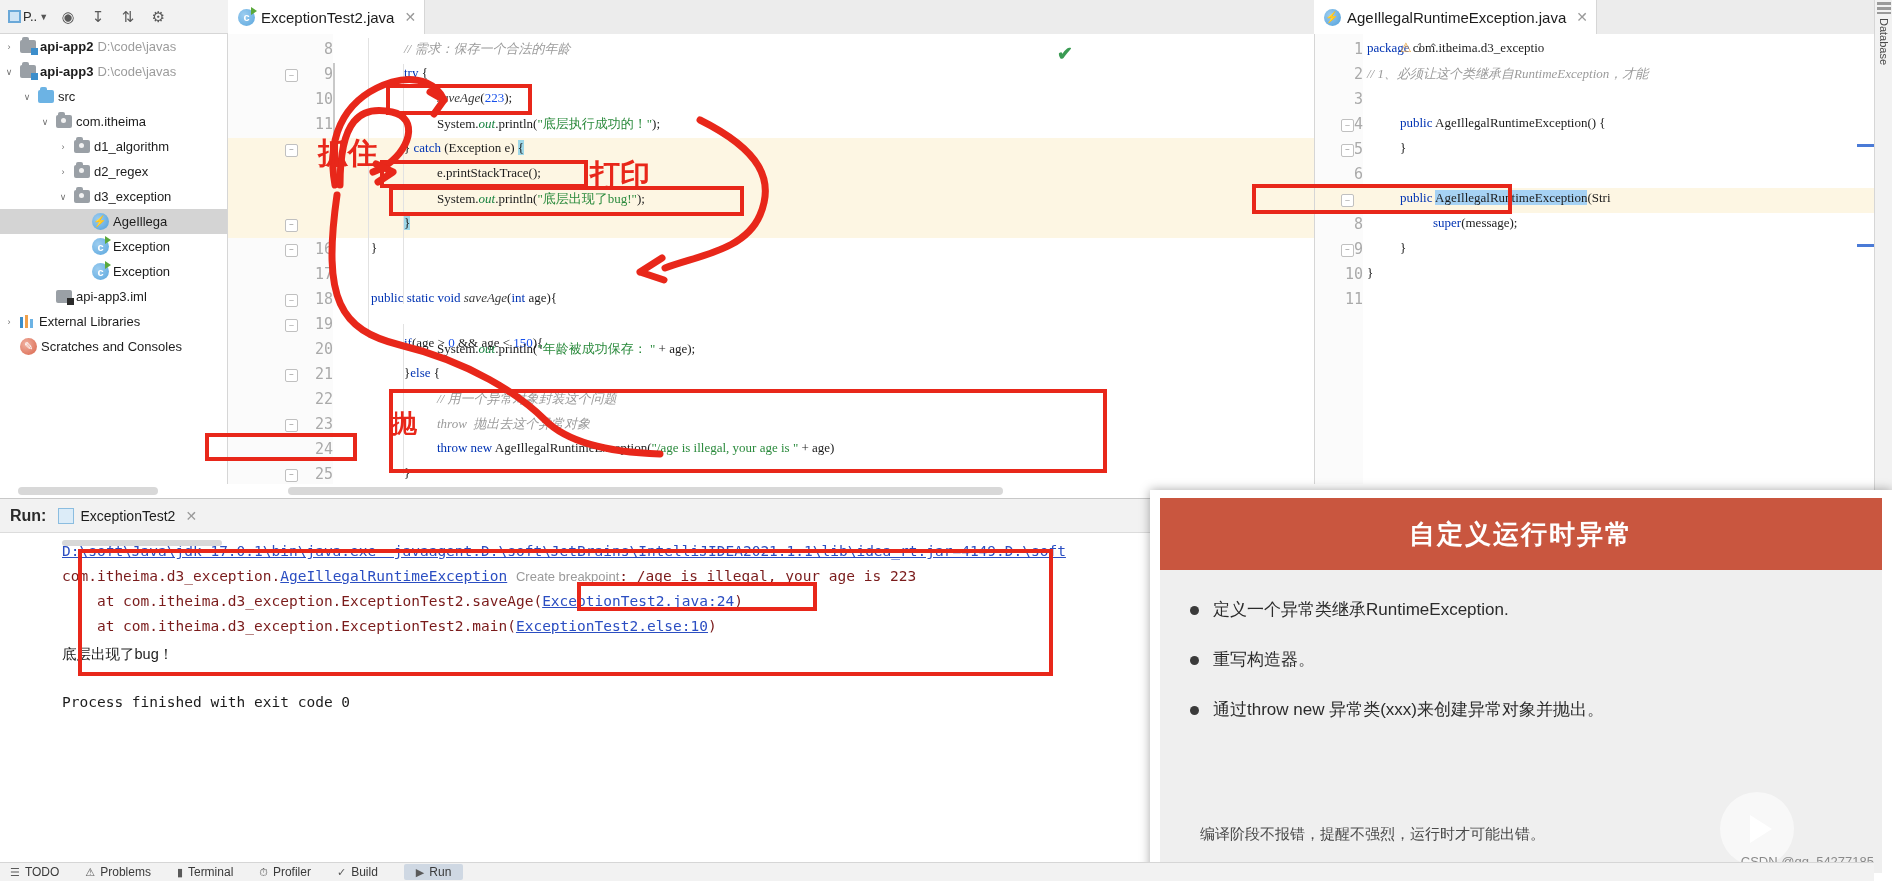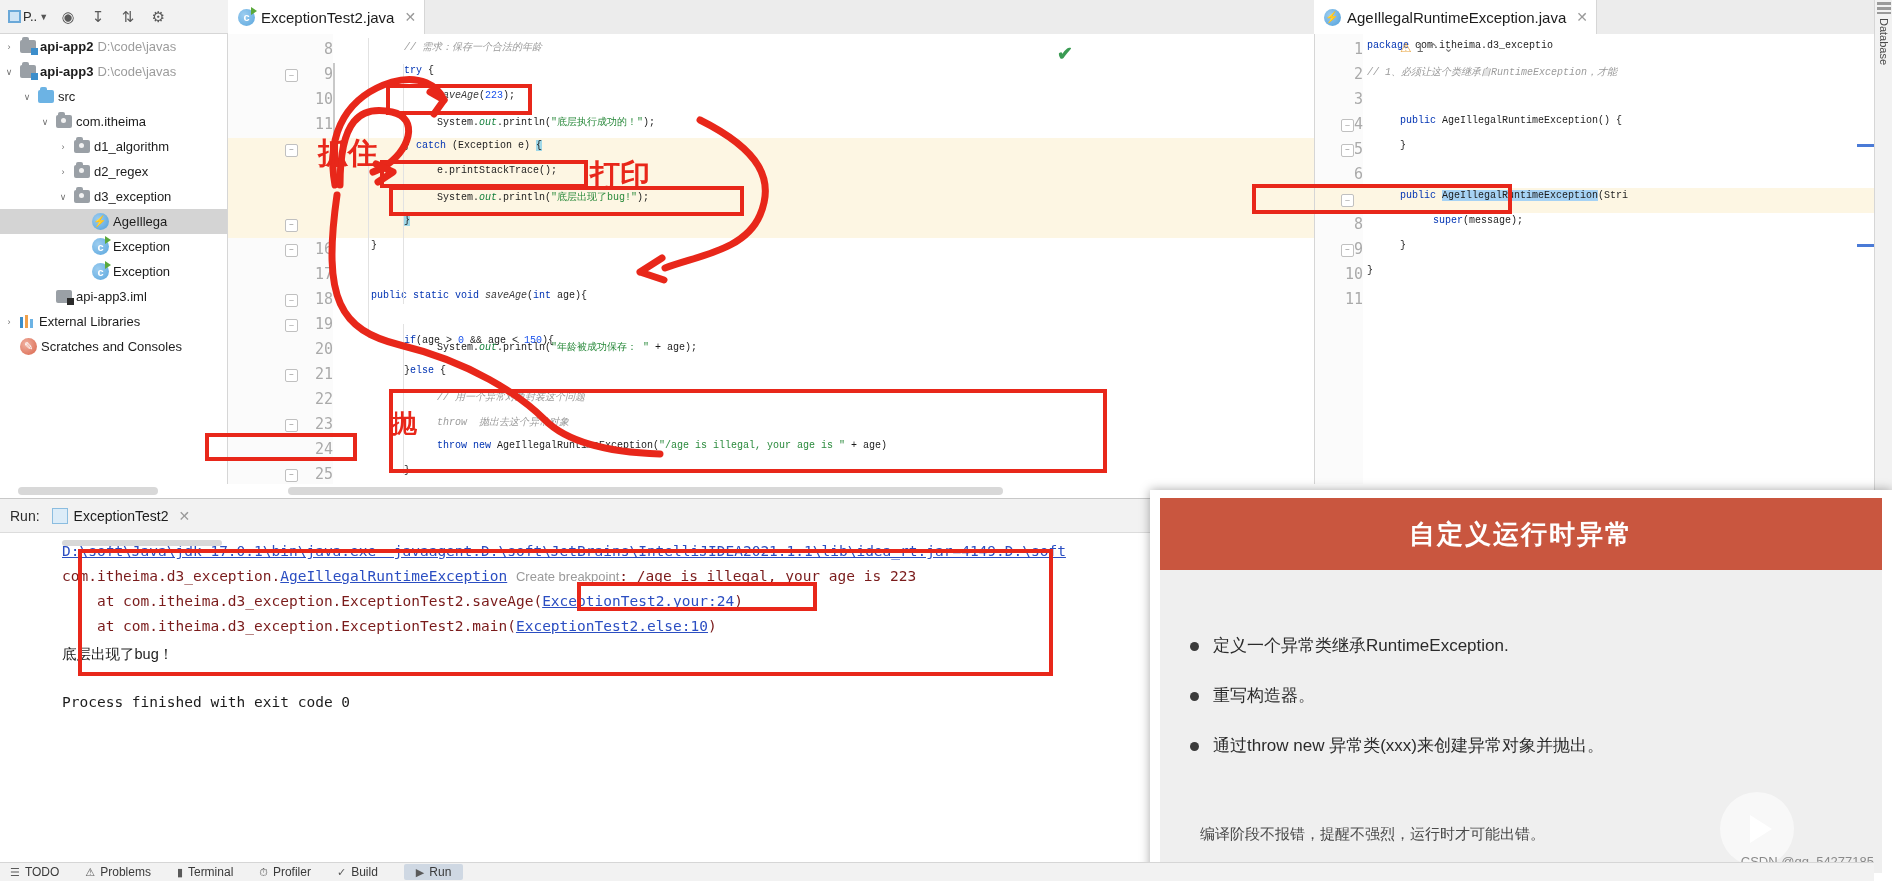--- a/index.html
+++ b/index.html
@@ -45,21 +45,21 @@
     linear-gradient(#f0a04b,#f0a04b) 5px 0/3px 13px no-repeat,
     linear-gradient(#6cb3e4,#6cb3e4) 10px 4px/3px 9px no-repeat;}
   .iml{width:16px;height:13px;flex:none;background:#9aa0a6;border-radius:2px;position:relative;}
   .iml:after{content:"";position:absolute;right:-2px;bottom:-2px;width:7px;height:7px;background:#2b2b2b;}
   
   #editorL{left:228px;top:34px;width:1086px;height:450px;background:#ffffff;overflow:hidden;}
   #gutterL{position:absolute;left:0;top:0;width:105px;height:450px;background:#fbfbfb;}
   #editorR{left:1314px;top:34px;width:578px;height:450px;background:#ffffff;overflow:hidden;border-left:1px solid #d6d6d6;}
   #gutterR{position:absolute;left:0;top:0;width:48px;height:450px;background:#fbfbfb;}
   .lnum{position:absolute;right:0;width:100%;text-align:right;color:#aaaaaa;font-family:"DejaVu Sans Mono",monospace;font-size:15px;}
-  .codeline{position:absolute;white-space:pre;font-family:Liberation Mono, monospace;font-size:10px;color:#1c1c1c;}
+  .codeline{position:absolute;white-space:pre;font-family:Liberation Serif, serif;font-size:13px;color:#1c1c1c;}
   .kw{color:#0033b3;}
   .num{color:#1750eb;}
   .str{color:#2a8a3c;}
   .cmt{color:#9b9b9b;font-style:italic;}
   .fld{color:#3a3a3a;font-style:italic;}
   .stat{color:#15803d;font-style:italic;}
   .hl-line{position:absolute;left:0;width:100%;height:25px;background:#fdf6e3;}
   .fold-m{position:absolute;width:11px;height:11px;border:1px solid #c0c0c0;background:#fff;color:#888;font-size:8px;text-align:center;line-height:9px;border-radius:2px;}
   .sel-blue{background:#a6d2f4;}
   .sel-cy{background:#9fd8e8;}
@@ -72,41 +72,41 @@
   
   #rightbar{left:1874px;top:0;width:18px;height:881px;background:#f2f2f2;border-left:1px solid #d6d6d6;}
   #rightbar .vtxt{position:absolute;top:4px;left:3px;writing-mode:vertical-rl;font-size:11px;color:#4a4a4a;}
   #dbico{position:absolute;left:2px;top:2px;width:14px;height:12px;}
   
   #leftrail{left:0;top:534px;width:46px;height:310px;background:#f2f2f2;border-right:1px solid #d6d6d6;}
   .rail-ico{position:absolute;left:8px;width:28px;height:28px;display:flex;align-items:center;justify-content:center;font-size:16px;color:#5a5a5a;}
   
   #runpanel{left:0;top:498px;width:1874px;height:383px;background:#ffffff;border-top:1px solid #c8c8c8;}
   #runhdr{position:absolute;left:0;top:0;width:100%;height:34px;background:#f2f2f2;border-bottom:1px solid #dcdcdc;display:flex;align-items:center;gap:12px;padding-left:10px;box-sizing:border-box;}
-  .run-lbl{font-size:14px;color:#2b2b2b;}
+  .run-lbl{font-size:16px;color:#2b2b2b;font-weight:bold;}
   .run-tab{display:flex;align-items:center;gap:6px;font-size:14px;color:#1c1c1c;}
   .run-sq{width:14px;height:14px;border:1px solid #8bbde0;background:#dcecf8;}
   #console{position:absolute;left:62px;top:36px;width:1100px;height:345px;font-family:"DejaVu Sans Mono",monospace;font-size:14.5px;color:#1c1c1c;overflow:hidden;}
   .cline{position:absolute;white-space:pre;}
   .clink{color:#2b4ec2;text-decoration:underline;}
   .cerr{color:#7a1b1b;}
   .cgrey{color:#9a9a9a;font-family:"Liberation Sans",sans-serif;font-size:13px;}
   .chinese{font-family:"Liberation Sans",sans-serif;text-align:right;}
   
   .gbar{background:#d8d8d8;}
   
   .rbox{position:absolute;border:4px solid #e8271a;box-sizing:border-box;}
   .rtext{position:absolute;color:#e8271a;font-weight:bold;font-family:"DejaVu Sans",sans-serif;}
   svg.ann{position:absolute;left:0;top:0;width:1892px;height:881px;pointer-events:none;}
   
   #slide{left:1150px;top:490px;width:742px;height:391px;background:#ffffff;box-shadow:0 0 10px rgba(0,0,0,.35);overflow:hidden;}
   #slidehdr{position:absolute;left:10px;top:8px;width:722px;height:72px;background:#c9563f;display:flex;align-items:center;justify-content:center;}
   #slidehdr span{color:#ffffff;font-size:26px;font-weight:bold;letter-spacing:2px;}
   #slidebody{position:absolute;left:10px;top:80px;width:722px;height:303px;background:#efefef;}
-  .bullet{position:absolute;display:flex;align-items:flex-start;gap:14px;font-size:17px;color:#2b2b2b;margin-top:36px;}
+  .bullet{position:absolute;display:flex;align-items:flex-start;gap:14px;font-size:17px;color:#2b2b2b;}
   .dot{width:9px;height:9px;border-radius:50%;background:#3a3a3a;margin-top:8px;flex:none;}
   #slidefoot{position:absolute;left:40px;top:255px;font-size:15px;color:#4a4a4a;}
   #playbtn{position:absolute;left:560px;top:222px;width:74px;height:74px;border-radius:50%;background:rgba(255,255,255,.55);display:flex;align-items:center;justify-content:center;}
   #playbtn:after{content:"";border-left:22px solid #ffffff;border-top:14px solid transparent;border-bottom:14px solid transparent;margin-left:7px;}
   #watermark{position:absolute;right:8px;bottom:4px;font-size:13px;color:#8a8a8a;}
   
   #statusbar{left:0;top:862px;width:1874px;height:19px;background:#f2f2f2;border-top:1px solid #d6d6d6;display:flex;align-items:center;gap:26px;padding-left:10px;box-sizing:border-box;font-size:12px;color:#3a3a3a;}
   .sb-item{display:flex;align-items:center;gap:5px;}
   .sb-ico{font-size:11px;color:#5a5a5a;}
 </style>
@@ -326,21 +326,21 @@
     <span class="run-lbl">Run:</span>
     <span class="run-tab">
       <span class="run-sq"></span>
       <span>ExceptionTest2</span>
       <span class="tab-x">✕</span>
     </span>
   </div>
   <div id="console">
       <div class="cline" style="top: 8px;"><span class="clink">D:\soft\Java\jdk-17.0.1\bin\java.exe -javaagent:D:\soft\JetBrains\IntelliJIDEA2021.1.1\lib\idea_rt.jar=4149:D:\soft</span></div>
       <div class="cline" style="top: 33px;"><span class="cerr">com.itheima.d3_exception.</span><span class="clink">AgeIllegalRuntimeException</span> <span class="cgrey">Create breakpoint</span><span class="cerr">: /age is illegal, your age is 223</span></div>
-      <div class="cline" style="top: 58px;"><span class="cerr">    at com.itheima.d3_exception.ExceptionTest2.saveAge(</span><span class="clink">ExceptionTest2.your:24</span><span class="cerr">)</span></div>
+      <div class="cline" style="top: 58px;"><span class="cerr">    at com.itheima.d3_exception.ExceptionTest2.saveAge(</span><span class="clink">ExceptionTest2.java:24</span><span class="cerr">)</span></div>
       <div class="cline" style="top: 83px;"><span class="cerr">    at com.itheima.d3_exception.ExceptionTest2.main(</span><span class="clink">ExceptionTest2.else:10</span><span class="cerr">)</span></div>
       <div class="cline" style="top: 110px;"><span class="chinese">底层出现了bug！</span></div>
       <div class="cline" style="top: 159px;">Process finished with exit code 0</div>
     </div>
 </div>
 
 <div class="abs gbar" style="left:18px;top:487px;width:140px;height:8px;border-radius:4px;"></div>
 <div class="abs gbar" style="left:288px;top:487px;width:715px;height:8px;border-radius:4px;"></div>
 <div class="abs gbar" style="left:62px;top:540px;width:160px;height:6px;border-radius:3px;"></div>
 

